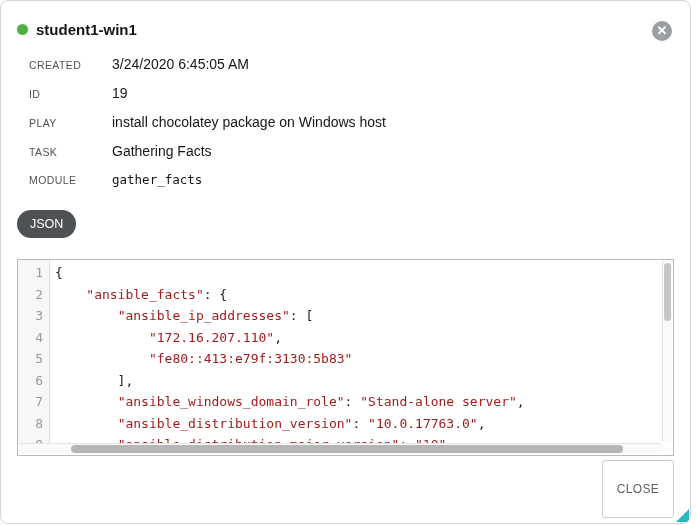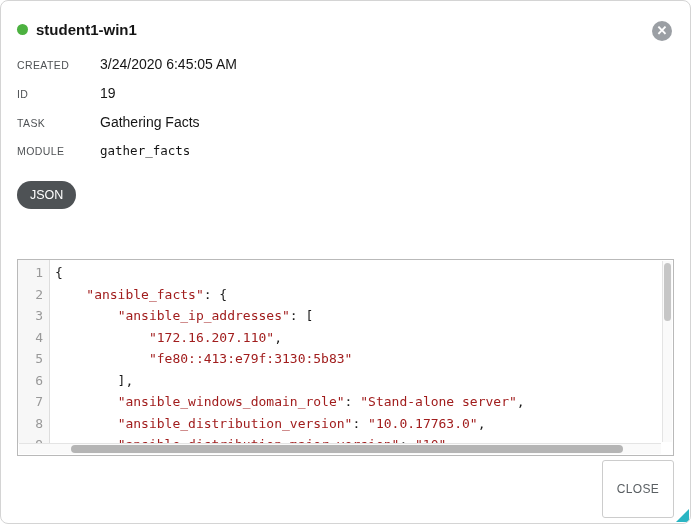--- a/index.html
+++ b/index.html
@@ -51,20 +51,21 @@
     user-select: none;
   }
   
   .details {
     padding: 8px 16px 0 16px;
   }
   .detail-row {
     display: flex;
     align-items: baseline;
     margin-bottom: 13px;
+    margin-left: 12px;
   }
   .detail-label {
     flex: 0 0 83px;
     font-size: 10.5px;
     letter-spacing: 0.4px;
     color: #4f5255;
     text-transform: uppercase;
   }
   .detail-value {
     font-size: 14px;
@@ -193,20 +194,24 @@
   </div>
 
   <div class="details">
       <div class="detail-row">
         <span class="detail-label">CREATED</span>
         <span class="detail-value">3/24/2020 6:45:05 AM</span>
       </div>
       <div class="detail-row">
         <span class="detail-label">ID</span>
         <span class="detail-value">19</span>
+      </div>
+      <div class="detail-row">
+        <span class="detail-label">PLAY</span>
+        <span class="detail-value">install chocolatey package on Windows host</span>
       </div>
       <div class="detail-row">
         <span class="detail-label">TASK</span>
         <span class="detail-value">Gathering Facts</span>
       </div>
       <div class="detail-row">
         <span class="detail-label">MODULE</span>
         <span class="detail-value mono">gather_facts</span>
       </div>
     </div>

